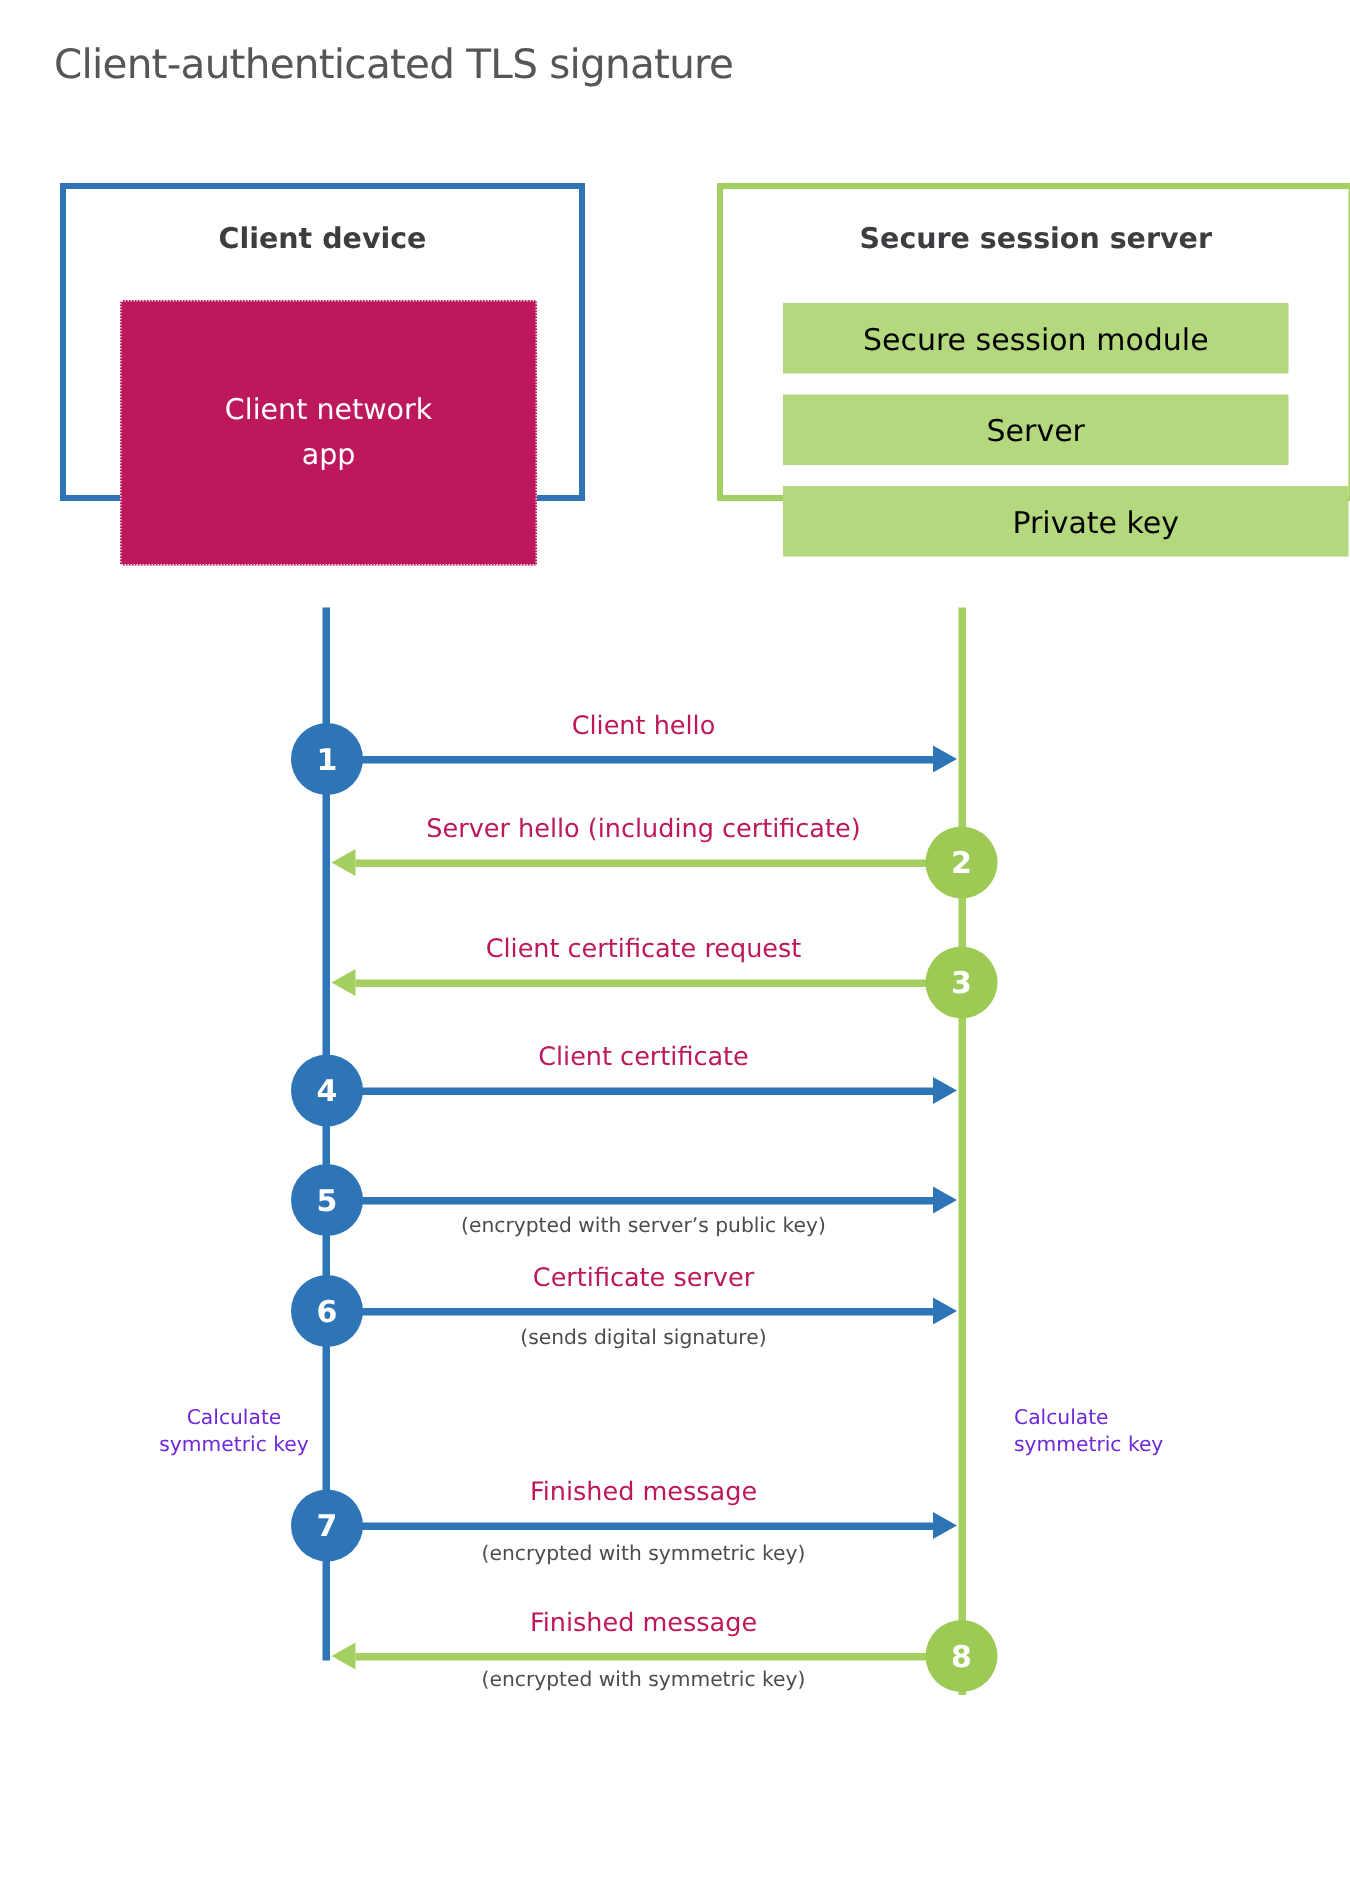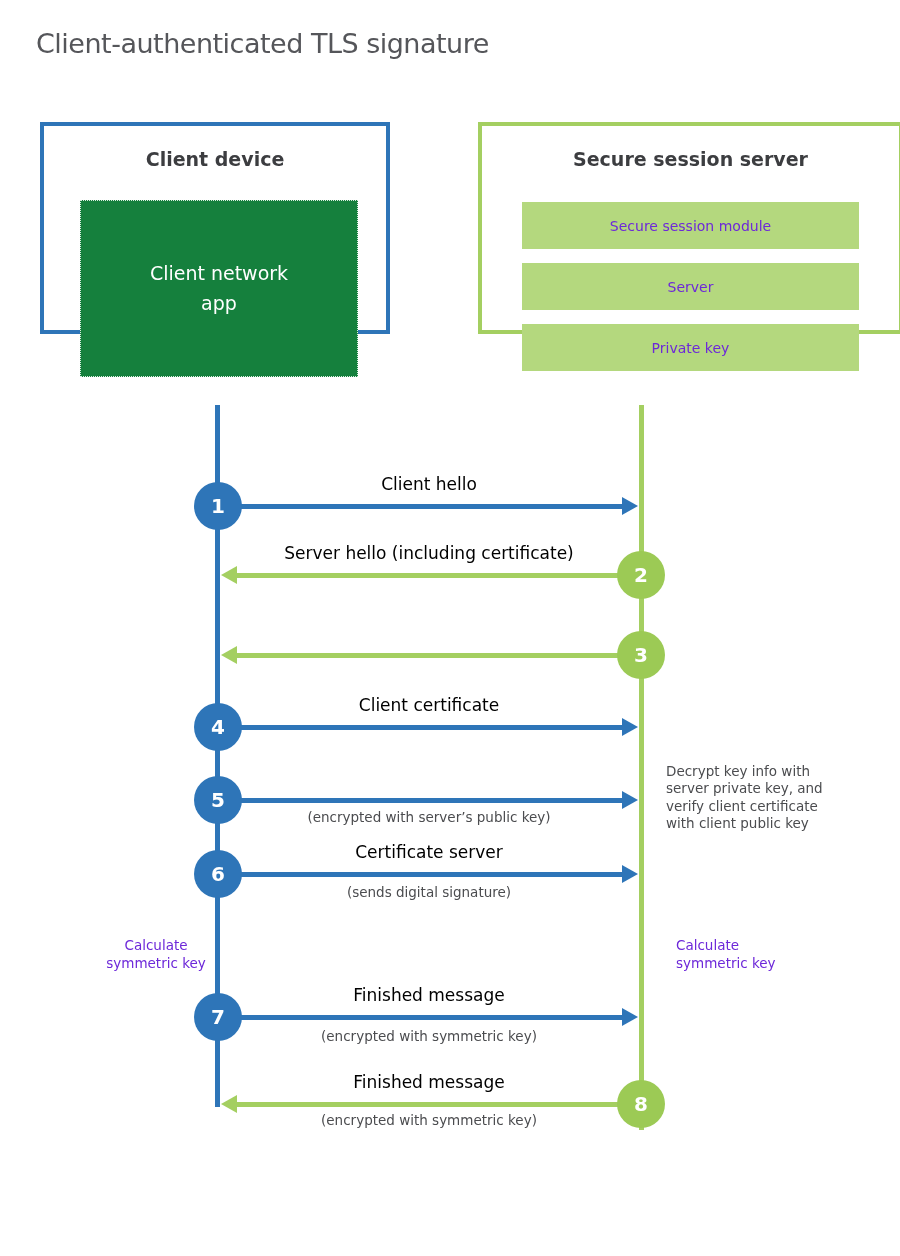--- a/index.html
+++ b/index.html
@@ -7,30 +7,30 @@
   .canvas{position:relative;width:900px;height:1256px;background:#fff;overflow:hidden;}
 
   .page-title{position:absolute;left:36px;top:28px;font-size:27px;font-weight:400;color:#55565a;letter-spacing:-0.5px;}
 
   
   .actor-box{position:absolute;top:122px;height:212px;background:#fff;box-sizing:border-box;}
   .actor-box.client{left:40px;width:350px;border:4px solid #2e75b8;}
   .actor-box.server{left:430px;width:425px;border:4px solid #a4cf61;margin-left:48px;}
   .actor-title{position:absolute;left:0;right:0;top:22px;text-align:center;font-size:19px;font-weight:700;color:#3c3d40;}
 
-  .client-app{position:absolute;left:36px;top:74px;width:278px;height:177px;background:#15803d;
+  .client-app{position:absolute;left:36px;top:74px;width:278px;height:177px;background:#be185d;
     border:1px dotted rgba(255,255,255,0.85);box-sizing:border-box;
     display:flex;align-items:center;justify-content:center;text-align:center;
     color:#fff;font-size:19px;line-height:1.55;white-space:pre-line;}
 
   .server-bar{position:absolute;left:40px;width:337px;height:47px;background:#b4d87e;
-    display:flex;align-items:center;justify-content:center;color:#6d28d9;font-size:14px;}
+    display:flex;align-items:center;justify-content:center;color:#000000;font-size:20px;}
   .server-bar.b1{top:76px;}
   .server-bar.b2{top:137px;}
-  .server-bar.b3{top:198px;}
+  .server-bar.b3{top:198px;padding-left:40px;}
 
   
   .lifeline{position:absolute;width:5px;top:405px;}
   .lifeline.blue{left:215px;height:702px;background:#2e75b8;}
   .lifeline.green{left:639px;height:725px;background:#a4cf61;}
 
   
   .circle{position:absolute;width:48px;height:48px;border-radius:50%;
     display:flex;align-items:center;justify-content:center;
     color:#fff;font-size:20px;font-weight:700;z-index:3;}
@@ -39,21 +39,21 @@
 
   .bar{position:absolute;height:5px;z-index:2;}
   .bar.blue{background:#2e75b8;left:217px;width:405px;}
   .bar.green{background:#a4cf61;left:237px;width:404px;}
 
   .head-right{position:absolute;width:0;height:0;left:622px;z-index:2;
     border-top:9px solid transparent;border-bottom:9px solid transparent;border-left:16px solid #2e75b8;}
   .head-left{position:absolute;width:0;height:0;left:221px;z-index:2;
     border-top:9px solid transparent;border-bottom:9px solid transparent;border-right:16px solid #a4cf61;}
 
-  .msg{position:absolute;left:217px;width:424px;text-align:center;font-size:17px;color:#000000;}
+  .msg{position:absolute;left:217px;width:424px;text-align:center;font-size:17px;color:#be185d;}
   .submsg{position:absolute;left:217px;width:424px;text-align:center;font-size:13.5px;color:#4b4c4f;}
 
   .side-note{position:absolute;left:666px;top:763px;width:175px;font-size:13.5px;line-height:1.28;color:#4b4c4f;white-space:pre-line;}
   .calc-note{position:absolute;top:937px;font-size:13.5px;line-height:1.3;color:#6d28d9;white-space:pre-line;}
   .calc-note.left{left:100px;width:112px;text-align:center;}
   .calc-note.right{left:676px;width:130px;text-align:left;}
 </style>
 </head>
 <body>
 
@@ -80,20 +80,21 @@
   <div class="msg" style="top:474px">Client hello</div>
   <div class="bar blue" style="top:504px"></div>
   <div class="head-right" style="top:497px"></div>
   <div class="circle blue" style="top:482px">1</div>
 
   <div class="msg" style="top:543px">Server hello (including certificate)</div>
   <div class="bar green" style="top:573px"></div>
   <div class="head-left" style="top:566px"></div>
   <div class="circle green" style="top:551px">2</div>
 
+  <div class="msg" style="top:623px">Client certificate request</div>
   <div class="bar green" style="top:653px"></div>
   <div class="head-left" style="top:646px"></div>
   <div class="circle green" style="top:631px">3</div>
 
   <div class="msg" style="top:695px">Client certificate</div>
   <div class="bar blue" style="top:725px"></div>
   <div class="head-right" style="top:718px"></div>
   <div class="circle blue" style="top:703px">4</div>
 
   <div class="bar blue" style="top:798px"></div>
@@ -112,22 +113,18 @@
   <div class="head-right" style="top:1008px"></div>
   <div class="circle blue" style="top:993px">7</div>
   <div class="submsg" style="top:1028px">(encrypted with symmetric key)</div>
 
   <div class="msg" style="top:1072px">Finished message</div>
   <div class="bar green" style="top:1102px"></div>
   <div class="head-left" style="top:1095px"></div>
   <div class="circle green" style="top:1080px">8</div>
   <div class="submsg" style="top:1112px">(encrypted with symmetric key)</div>
 
-  <div class="side-note">Decrypt key info with
-server private key, and
-verify client certificate
-with client public key</div>
   <div class="calc-note left">Calculate
 symmetric key</div>
   <div class="calc-note right">Calculate
 symmetric key</div>
 
 </div>
 
 </body></html>

